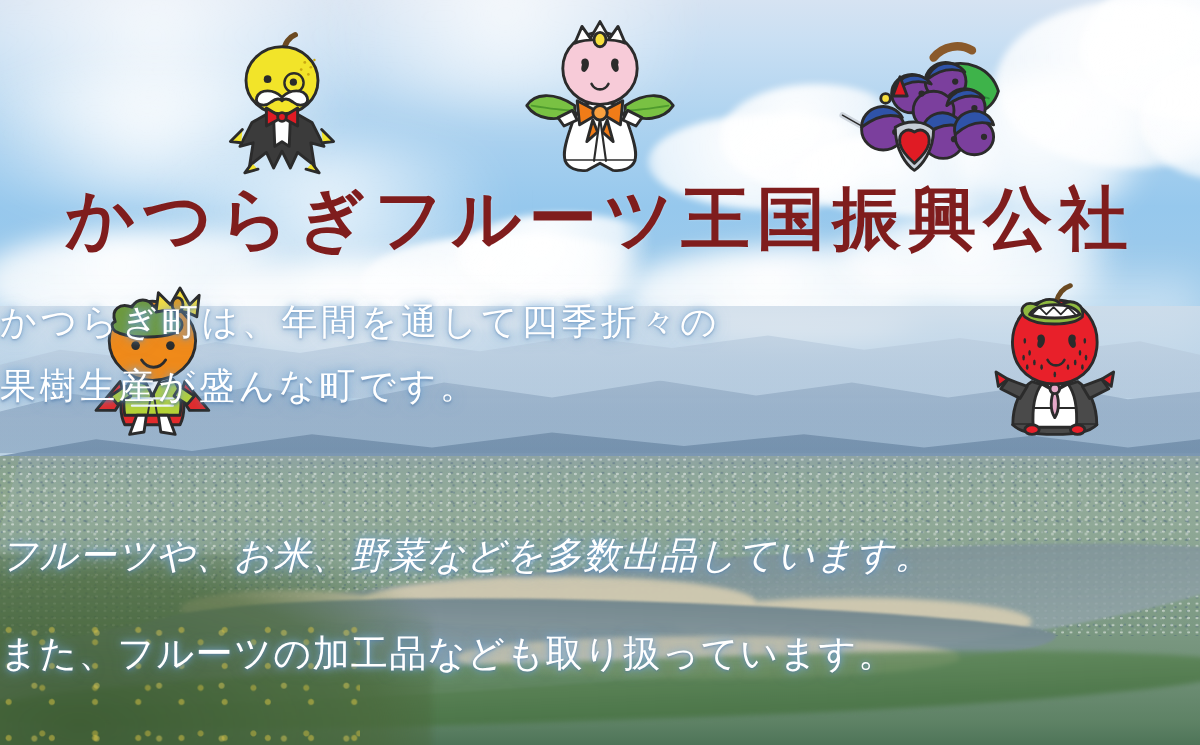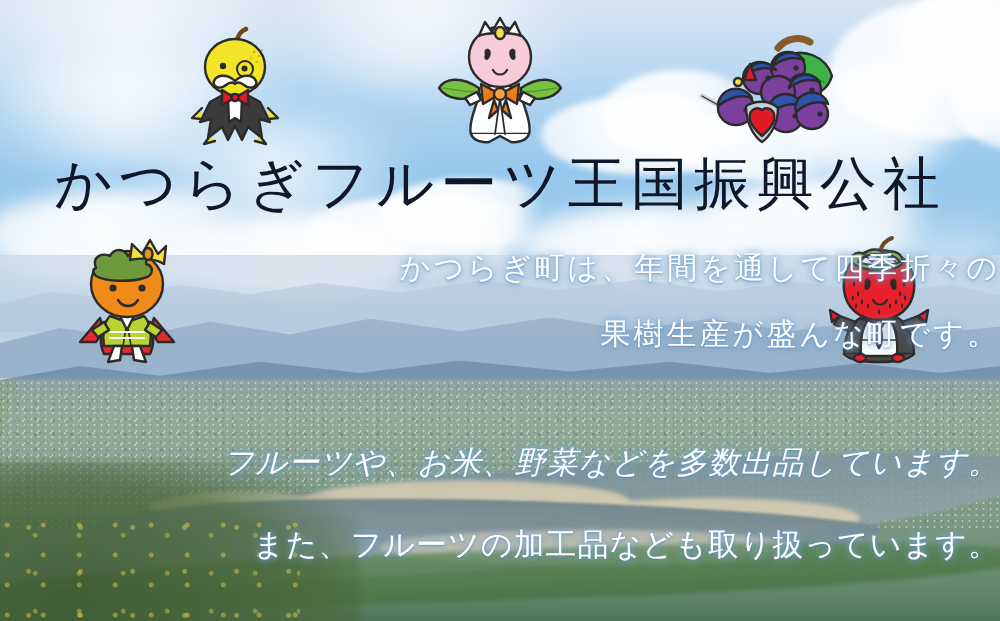--- a/index.html
+++ b/index.html
@@ -143,37 +143,37 @@
     position:absolute;left:0;top:255px;width:1000px;height:120px;
     background:linear-gradient(to bottom,rgba(206,220,233,0.85),rgba(200,214,228,0.25) 70%,rgba(190,205,220,0) 100%);
     pointer-events:none;
   }
 
   
   .title{
     position:absolute;left:0;top:155px;width:1000px;
     text-align:center;
     font-size:57px;letter-spacing:6px;line-height:1;
-    color:#0f172a;
+    color:#7f1d1d;
     font-family:"Liberation Serif","DejaVu Serif",serif;
     text-shadow:0 0 2px rgba(255,255,255,.35);
     white-space:nowrap;
+    font-weight:bold;
   }
   .sub{
-    position:absolute;left:0;width:1000px;text-align:right;
+    position:absolute;left:0;width:1000px;text-align:left;
     color:#ffffff;white-space:nowrap;
     font-family:"Liberation Serif","DejaVu Serif",serif;
     text-shadow:
       0 0 6px rgba(120,170,215,.95),
       0 0 12px rgba(110,160,205,.75),
       0 1px 2px rgba(60,95,140,.55);
-    padding-left: 10px;
   }
   .sub-a{top:248px;font-size:30px;letter-spacing:3px;}
-  .sub-b{top:302px;font-size:30px;letter-spacing:3px;margin-top:12px;}
+  .sub-b{top:302px;font-size:30px;letter-spacing:3px;}
   .body-a{top:385px;font-size:31px;letter-spacing:1px;}
   .body-b{top:442px;font-size:31px;letter-spacing:1px;font-style:italic;}
   .body-c{top:524px;font-size:31px;letter-spacing:1px;}
 
   
   .mascot{position:absolute;}
   .mascot svg{display:block;overflow:visible;}
 </style>
 </head>
 <body>

